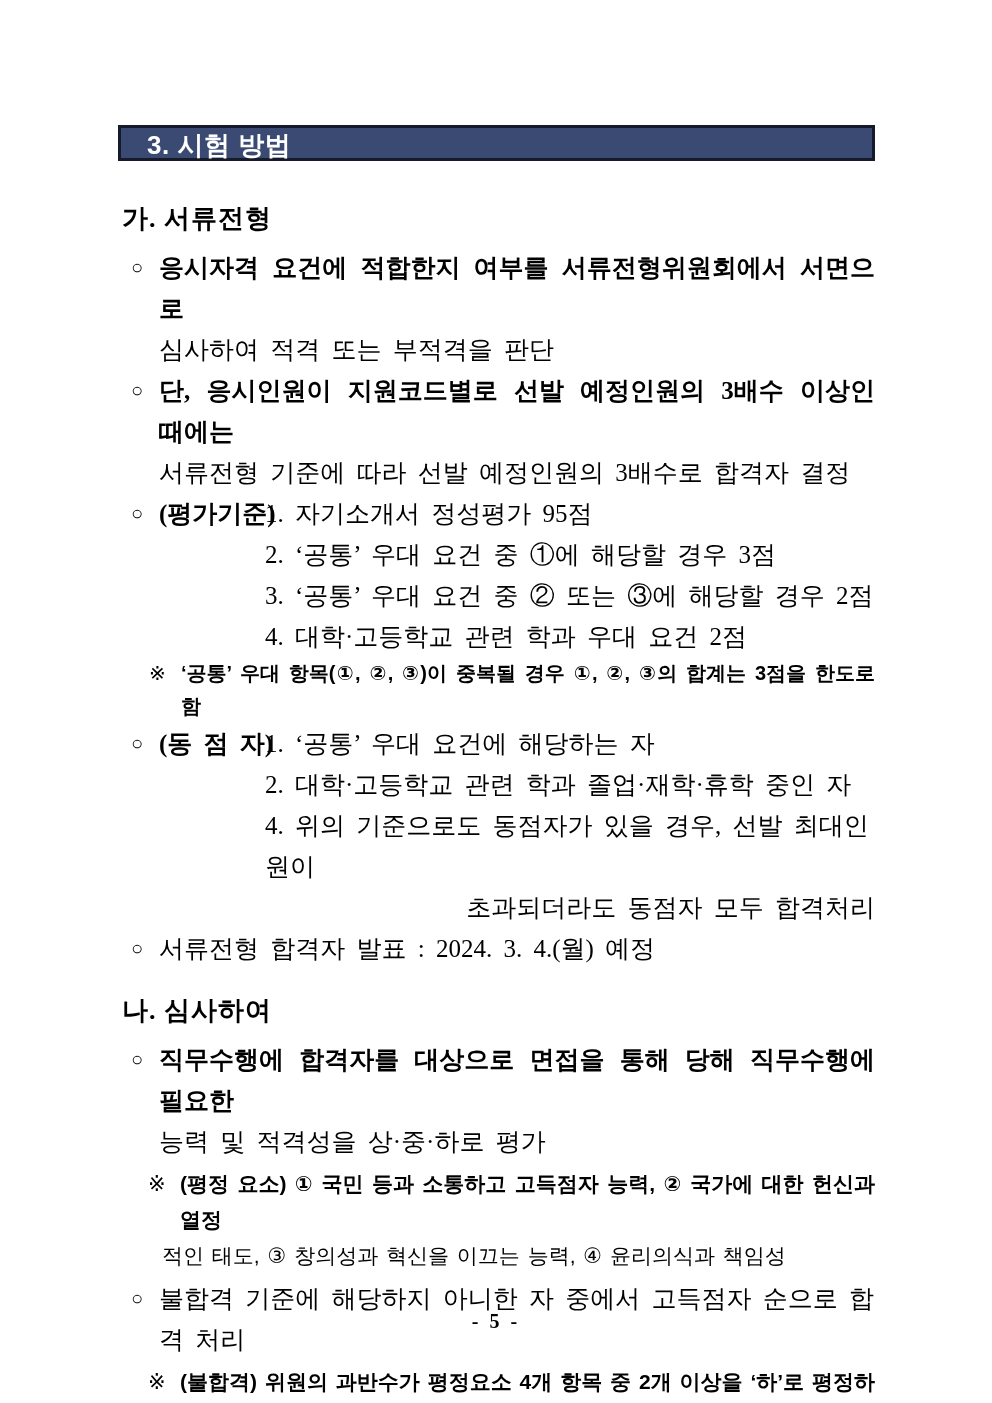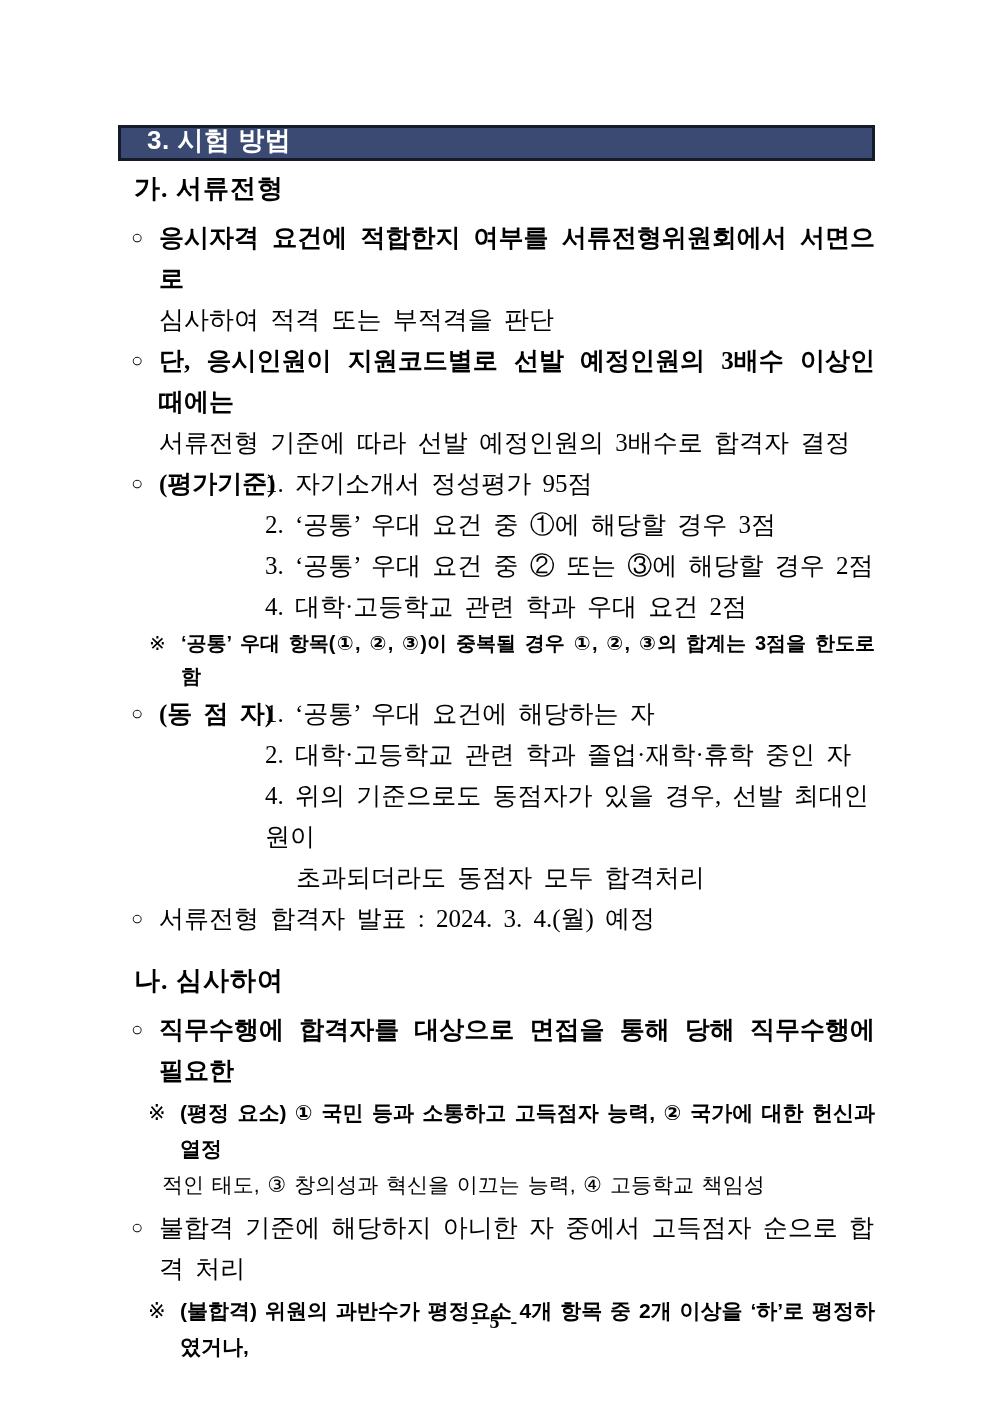--- a/index.html
+++ b/index.html
@@ -11,36 +11,36 @@
     color:#000;
     font-family:"Liberation Serif","DejaVu Serif",serif;
   }
   .content { padding:125px 117px 0 118px; }
 
   
   .title-bar {
     background:#3a4a72;
     border:3px solid #161b2c;
     height:30px;
-    display:flex; align-items:flex-end;
-    margin-bottom:8px;
+    display:flex; align-items:flex-start;
+    margin-bottom:38px;
   }
   .title-text {
     color:#ffffff;
     font-family:"Liberation Sans","DejaVu Sans",sans-serif;
     font-weight:bold;
     font-size:26px;
     padding-left:26px;
     letter-spacing:0.5px;
     white-space:nowrap;
   }
 
   
   .sub-heading {
-    margin:0 0 8px 16px;
+    margin:0 0 8px 4px;
     font-size:26px;
     font-weight:bold;
     line-height:40px;
     letter-spacing:1px;
   }
   .sec-b .sub-heading { margin-top:22px; }
 
   
   .bullet { display:flex; font-size:25px; word-spacing:5px; }
   .bmark {
@@ -48,21 +48,21 @@
     font-size:20px; line-height:41px; text-align:left;
   }
   .blabel {
     flex:none; width:106px;
     font-weight:bold; white-space:nowrap;
     line-height:41px;
   }
   .bbody { flex:1; min-width:0; }
   .line { line-height:41px; }
   .full { text-align:justify; text-align-last:justify;font-weight:bold; }
-  .cont { padding-left:31px; }
+  .cont { padding-left:31px;text-align:right; }
 
   
   .note {
     display:flex;
     font-family:"Liberation Sans","DejaVu Sans",sans-serif;
     word-spacing:2px;
   }
   .nmark { flex:none; width:32px; }
   .nbody { flex:1; min-width:0; }
   .a-note { margin-left:31px; font-size:20px; }
@@ -147,28 +147,29 @@
       </div>
     </section>
 
     <section class="sec-b">
       <h2 class="sub-heading">나. 심사하여</h2>
 
       <div class="bullet">
         <span class="bmark">○</span>
         <div class="bbody">
           <div class="line full">직무수행에 합격자를 대상으로 면접을 통해 당해 직무수행에 필요한</div>
+          <div class="line">능력 및 적격성을 상·중·하로 평가</div>
         </div>
       </div>
 
       <div class="note b-note">
         <span class="nmark">※</span>
         <div class="nbody">
           <div class="line full">(평정 요소) ① 국민 등과 소통하고 고득점자 능력, ② 국가에 대한 헌신과 열정</div>
-          <div class="line pullback">적인 태도, ③ 창의성과 혁신을 이끄는 능력, ④ 고등학교 책임성</div>
+          <div class="line pullback">적인 태도, ③ 창의성과 혁신을 이끄는 능력, ④ 윤리의식과 책임성</div>
         </div>
       </div>
 
       <div class="bullet">
         <span class="bmark">○</span>
         <div class="bbody">
           <div class="line">불합격 기준에 해당하지 아니한 자 중에서 고득점자 순으로 합격 처리</div>
         </div>
       </div>
 

